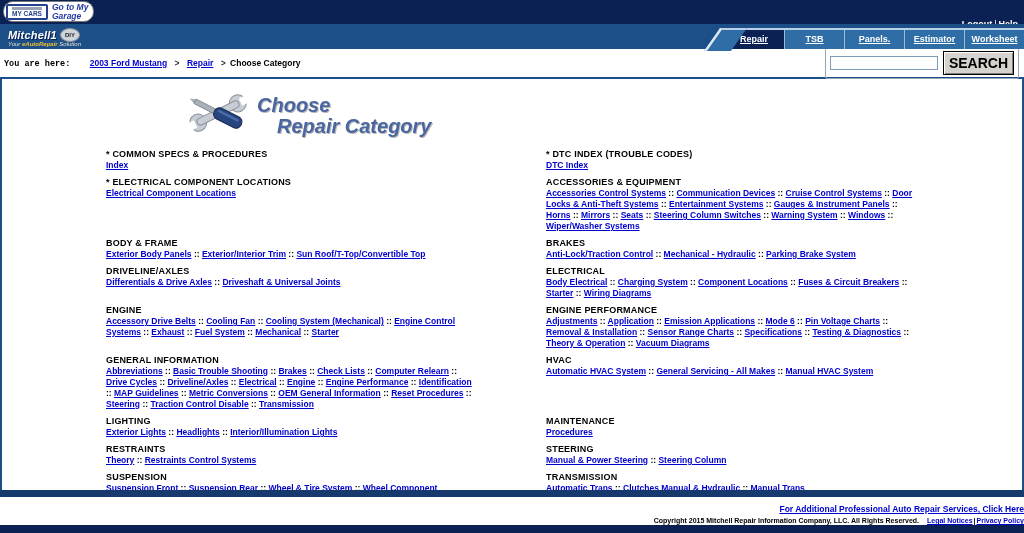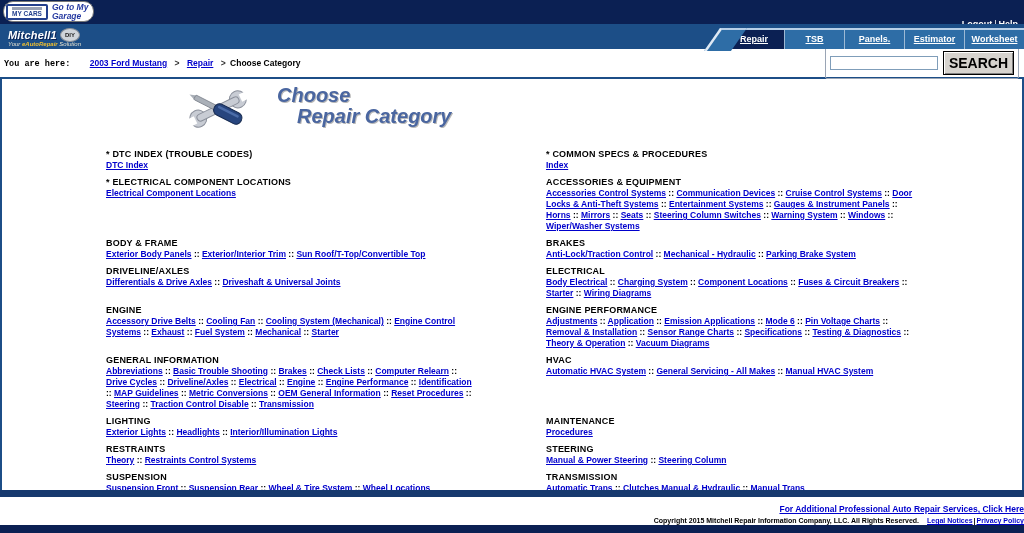--- a/index.html
+++ b/index.html
@@ -52,21 +52,21 @@
   .searchbox { border:1px solid #9aa5b5; border-radius:2px; display:flex; align-items:center;
                gap:5px; padding:3px 4px; }
   .search-input { width:108px; height:14px; border:1px solid #7f9db9; font-size:9px; padding:0 2px; }
   .search-btn { font-family:"Liberation Sans",sans-serif; font-size:14px; font-weight:bold; color:#000;
                 background:#d6d3ce; border:1px solid #000;
                 box-shadow:inset 1px 1px 0 #fff, inset -1px -1px 0 #808080; padding:3px 5px; cursor:pointer; }
 
   
   .panel { height:411px; background:#fff; border-left:2px solid #1c4e87; border-right:2px solid #1c4e87;
            overflow:hidden; }
-  .pagehead { margin:6px 0 0 183px; display:flex; align-items:flex-start; gap:26px; height:52px; }
+  .pagehead { margin:6px 0 0 183px; display:flex; align-items:flex-end; gap:6px; height:52px; }
   .headtext { color:#4a66a0; font-weight:bold; font-style:italic; font-size:20px; line-height:21px;
               text-shadow:1px 1px 0 #b8b8b8; }
   .headtext .l2 { margin-left:20px; }
 
   .cats { display:grid; grid-template-columns:372px 372px; column-gap:68px; row-gap:6px;
           margin:12px 0 0 104px; }
   .cat-title { font-size:9px; font-weight:bold; color:#000; line-height:11px; letter-spacing:0.2px; }
   .cat-links { font-size:8.5px; line-height:11px; }
   .cat-links a { font-weight:bold; }
   .cat-links .sep { color:#000; font-weight:bold; }
@@ -151,28 +151,28 @@
           <rect x="32" y="20.5" width="23" height="2.5" rx="1.2" fill="#4b6ca8"></rect>
         </g>
       </svg>
       <div class="headtext">
         <div>Choose</div>
         <div class="l2">Repair Category</div>
       </div>
     </div>
     <div class="cats" id="cats">
         <div class="cat-cell">
+          <div class="cat-title">* COMMON SPECS &amp; PROCEDURES</div>
+          <div class="cat-links"><a>Index</a></div>
+        </div>
+        <div class="cat-cell">
           <div class="cat-title">* DTC INDEX (TROUBLE CODES)</div>
           <div class="cat-links"><a>DTC Index</a></div>
         </div>
         <div class="cat-cell">
-          <div class="cat-title">* COMMON SPECS &amp; PROCEDURES</div>
-          <div class="cat-links"><a>Index</a></div>
-        </div>
-        <div class="cat-cell">
           <div class="cat-title">* ELECTRICAL COMPONENT LOCATIONS</div>
           <div class="cat-links"><a>Electrical Component Locations</a></div>
         </div>
         <div class="cat-cell">
           <div class="cat-title">ACCESSORIES &amp; EQUIPMENT</div>
           <div class="cat-links"><a>Accessories Control Systems</a><span class="sep"> :: </span><a>Communication Devices</a><span class="sep"> :: </span><a>Cruise Control Systems</a><span class="sep"> :: </span><a>Door Locks &amp; Anti-Theft Systems</a><span class="sep"> :: </span><a>Entertainment Systems</a><span class="sep"> :: </span><a>Gauges &amp; Instrument Panels</a><span class="sep"> :: </span><a>Horns</a><span class="sep"> :: </span><a>Mirrors</a><span class="sep"> :: </span><a>Seats</a><span class="sep"> :: </span><a>Steering Column Switches</a><span class="sep"> :: </span><a>Warning System</a><span class="sep"> :: </span><a>Windows</a><span class="sep"> :: </span><a>Wiper/Washer Systems</a></div>
         </div>
         <div class="cat-cell">
           <div class="cat-title">BODY &amp; FRAME</div>
           <div class="cat-links"><a>Exterior Body Panels</a><span class="sep"> :: </span><a>Exterior/Interior Trim</a><span class="sep"> :: </span><a>Sun Roof/T-Top/Convertible Top</a></div>
@@ -216,21 +216,21 @@
         <div class="cat-cell">
           <div class="cat-title">RESTRAINTS</div>
           <div class="cat-links"><a>Theory</a><span class="sep"> :: </span><a>Restraints Control Systems</a></div>
         </div>
         <div class="cat-cell">
           <div class="cat-title">STEERING</div>
           <div class="cat-links"><a>Manual &amp; Power Steering</a><span class="sep"> :: </span><a>Steering Column</a></div>
         </div>
         <div class="cat-cell">
           <div class="cat-title">SUSPENSION</div>
-          <div class="cat-links"><a>Suspension Front</a><span class="sep"> :: </span><a>Suspension Rear</a><span class="sep"> :: </span><a>Wheel &amp; Tire System</a><span class="sep"> :: </span><a>Wheel Locations</a></div>
+          <div class="cat-links"><a>Suspension Front</a><span class="sep"> :: </span><a>Suspension Rear</a><span class="sep"> :: </span><a>Wheel &amp; Tire System</a><span class="sep"> :: </span><a>Wheel Component</a></div>
         </div>
         <div class="cat-cell">
           <div class="cat-title">TRANSMISSION</div>
           <div class="cat-links"><a>Automatic Trans</a><span class="sep"> :: </span><a>Clutches Manual &amp; Hydraulic</a><span class="sep"> :: </span><a>Manual Trans</a></div>
         </div>
         <div class="cat-cell"></div>
       </div>
   </div>
 
   <div class="panel-bottom-bar"></div>

